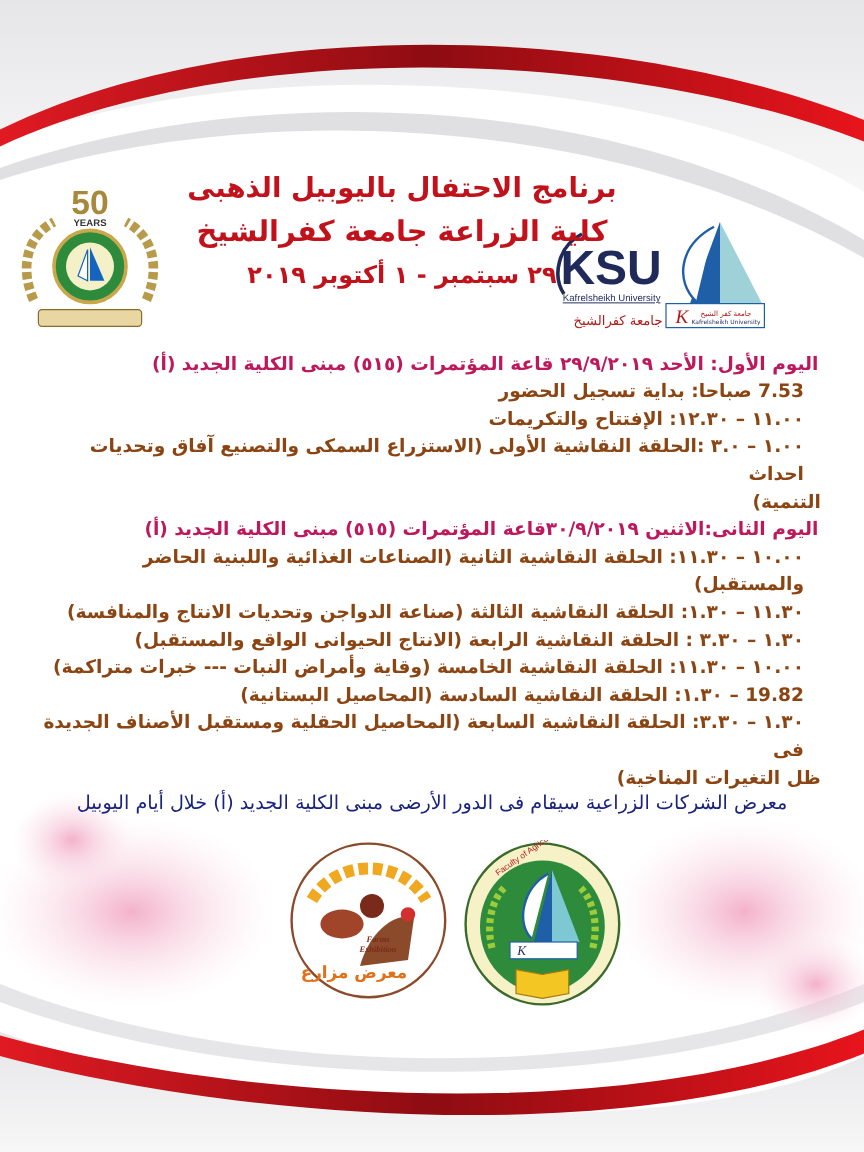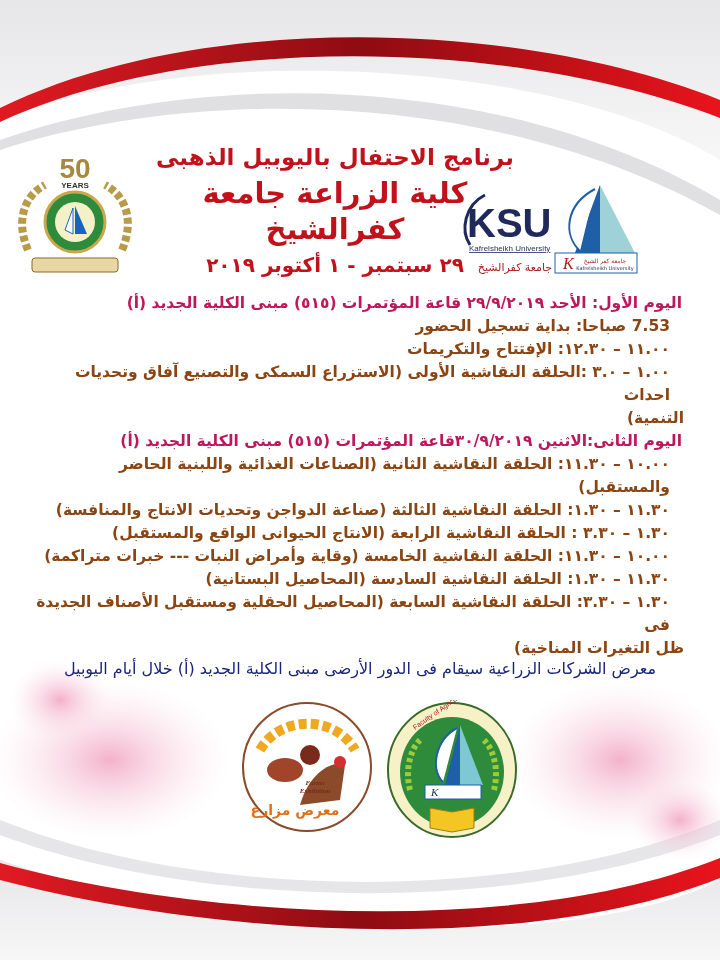--- a/index.html
+++ b/index.html
@@ -1,21 +1,21 @@
 <!DOCTYPE html>
 <html><head>
 <meta charset="utf-8">
 <style>
   html, body { margin:0; padding:0; }
   body { width:720px; height:960px; position:relative; overflow:hidden; background:#ffffff; font-family:"DejaVu Sans", sans-serif; }
   .bg { position:absolute; inset:0; }
   .header-title { position:absolute; left:150px; top:139px; width:370px; text-align:center; direction:rtl; color:#c1121c; font-weight:bold; }
   .header-title div { line-height:36px; }
   .t1 { font-size:23px; }
-  .t2 { font-size:29px; }
+  .t2 { font-size:24px; }
   .t3 { font-size:20px; }
   .program { position:absolute; left:36px; top:292px; width:648px; direction:rtl; text-align:right; font-weight:bold; font-size:15.5px; line-height:23px; }
   .day-head { color:#be185d; padding-right:2px; }
   .session { color:#8b4513; padding-right:14px; }
   .session.wrap-cont { text-align:right; padding-right:0; }
   .footer-note { position:absolute; left:40px; top:656px; width:640px; direction:rtl; text-align:center; color:#1a237e; font-weight:normal; font-size:16px; line-height:26px; }
   .logo { position:absolute; }
 </style>
 </head>
 <body>
@@ -92,21 +92,21 @@
     <div class="session wrap-cont">التنمية)</div>
   </div>
   <div>
     <div class="day-head">اليوم الثانى:الاثنين ٣٠/٩/٢٠١٩قاعة المؤتمرات (٥١٥) مبنى الكلية الجديد (أ)</div>
     <div class="session">١٠.٠٠ – ١١.٣٠: الحلقة النقاشية الثانية (الصناعات الغذائية واللبنية الحاضر والمستقبل)</div>
     <div class="session">١١.٣٠ – ١.٣٠: الحلقة النقاشية الثالثة (صناعة الدواجن وتحديات الانتاج والمنافسة)</div>
     <div class="session">١.٣٠ – ٣.٣٠ : الحلقة النقاشية الرابعة (الانتاج الحيوانى الواقع والمستقبل)</div>
   </div>
   <div>
     <div class="session">١٠.٠٠ – ١١.٣٠: الحلقة النقاشية الخامسة (وقاية وأمراض النبات --- خبرات متراكمة)</div>
-    <div class="session">١١.٣٠ – ١.٣٠: الحلقة النقاشية السادسة (المحاصيل البستانية)</div>
+    <div class="session">19.82 – ١.٣٠: الحلقة النقاشية السادسة (المحاصيل البستانية)</div>
     <div class="session">١.٣٠ – ٣.٣٠: الحلقة النقاشية السابعة (المحاصيل الحقلية ومستقبل الأصناف الجديدة فى</div>
     <div class="session wrap-cont">ظل التغيرات المناخية)</div>
   </div>
 </div>
 
 <div class="footer-note">معرض الشركات الزراعية سيقام فى الدور الأرضى مبنى الكلية الجديد (أ) خلال أيام اليوبيل</div>
 
 <svg class="logo" style="left:240px;top:700px" width="135" height="135" viewBox="0 0 135 135">
   <circle cx="67" cy="67" r="64" fill="#fff" stroke="#8b4a2a" stroke-width="2"></circle>
   <path d="M20 50 C40 15 95 15 115 50" stroke="#f0a820" stroke-width="10" fill="none" stroke-dasharray="8 4"></path>

